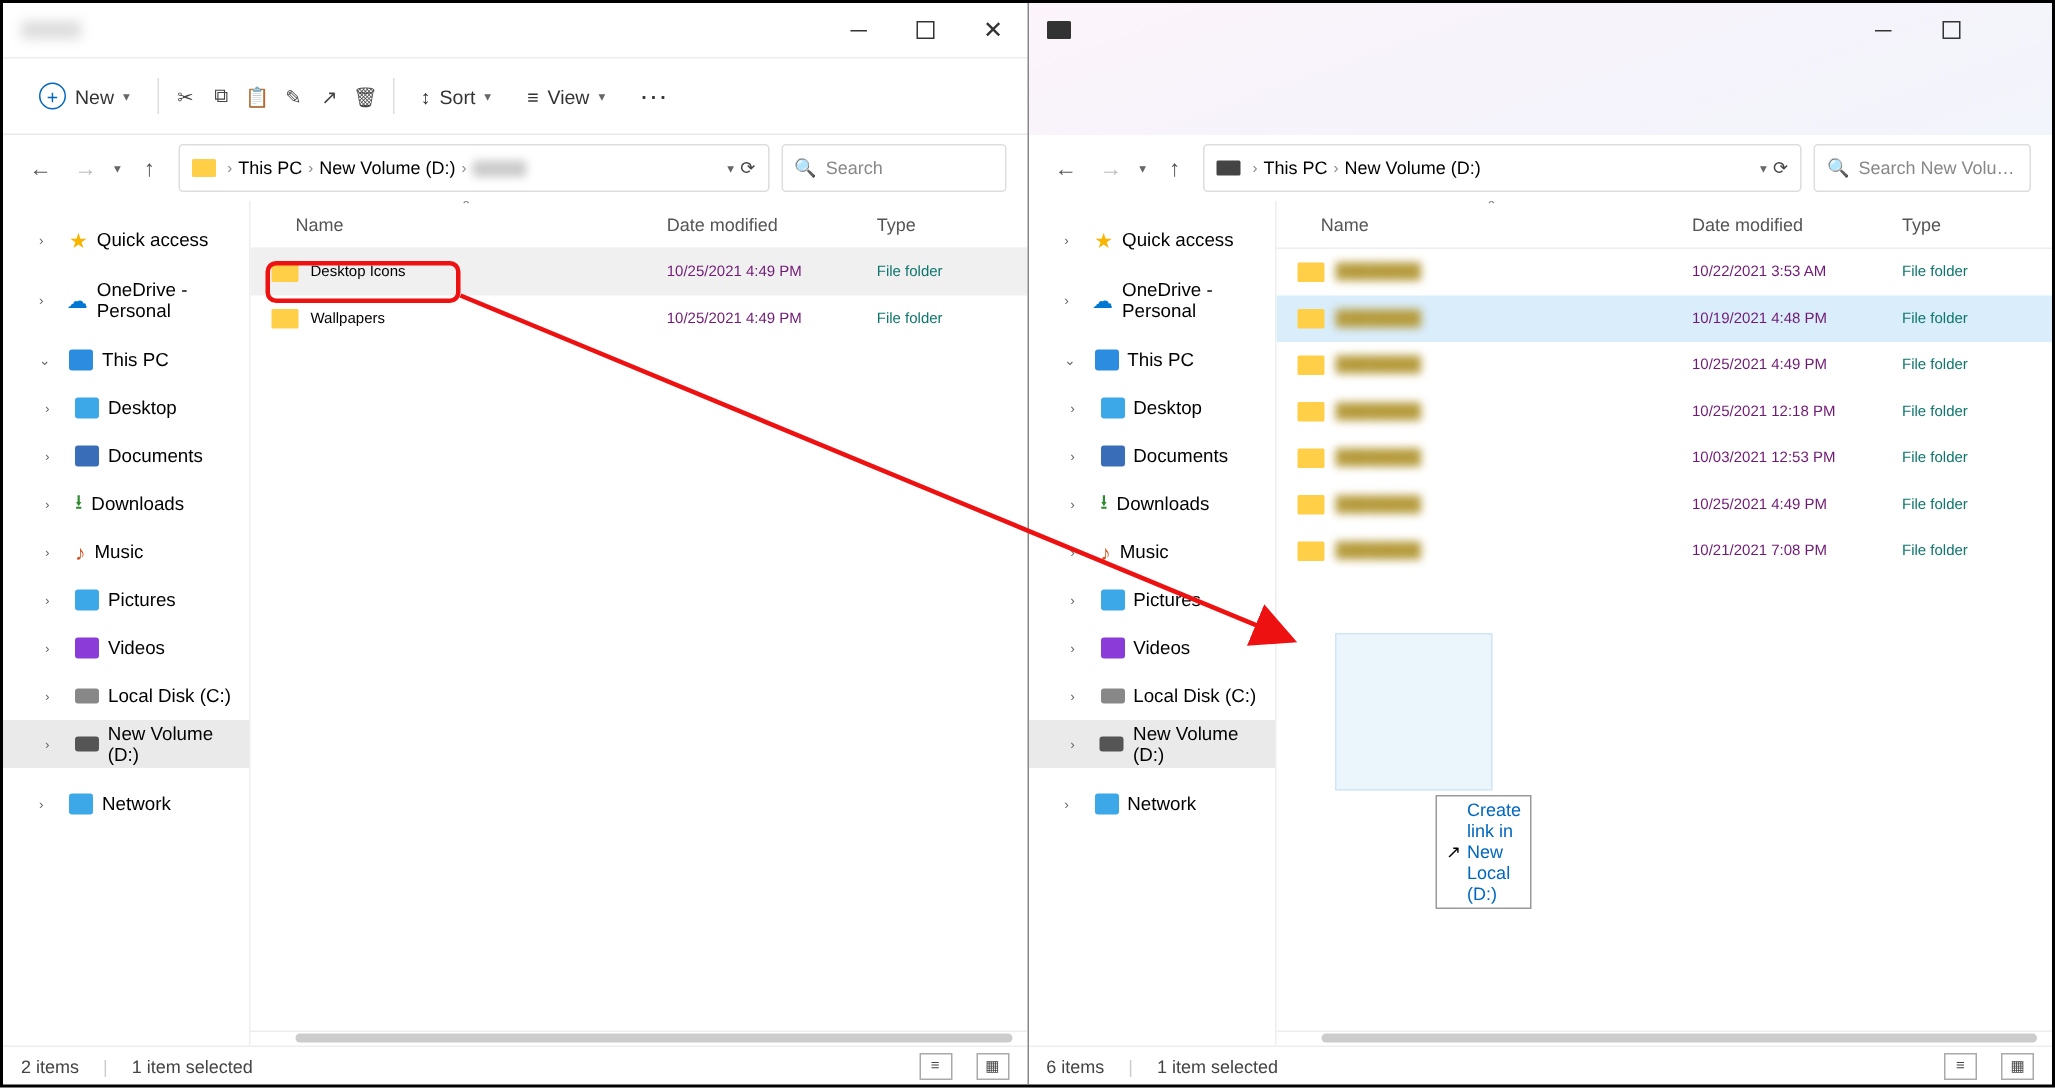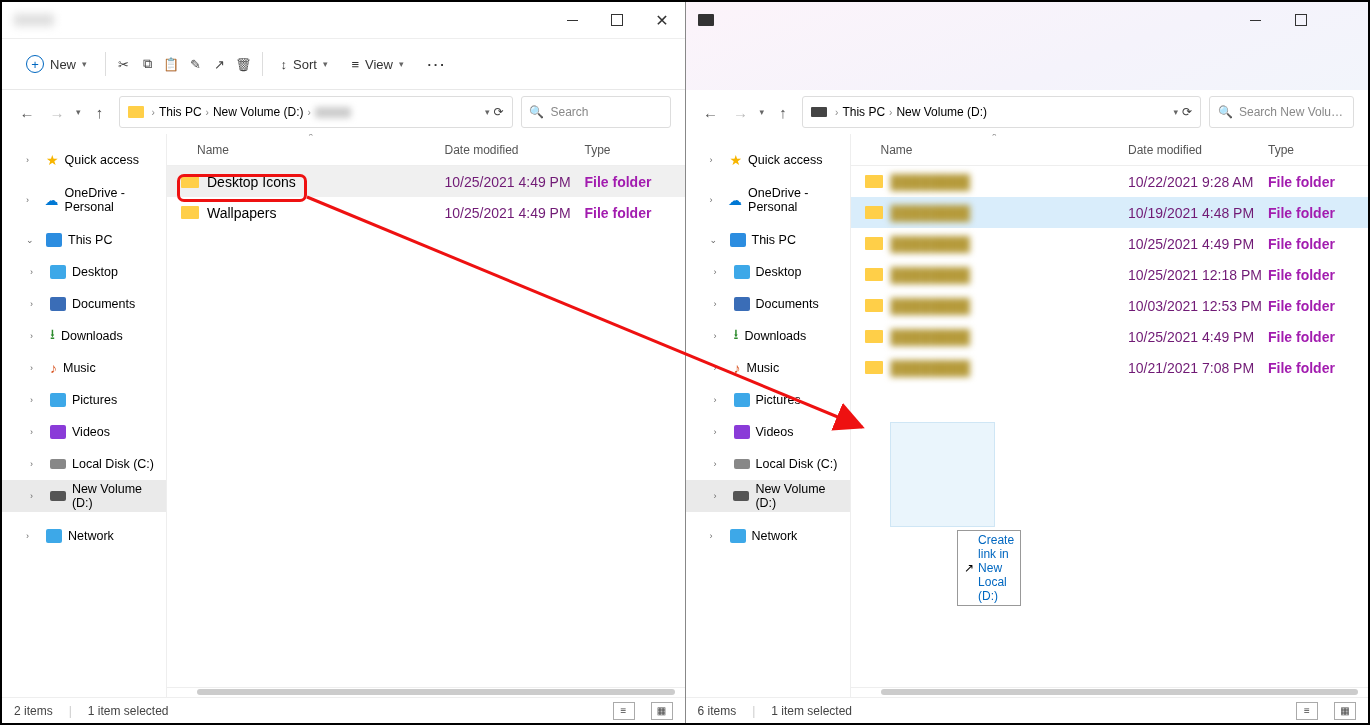--- a/index.html
+++ b/index.html
@@ -51,27 +51,27 @@
 .ico-disk { background: #888; height: 10px; }
 .ico-drive { background: #555; height: 10px; }
 .ico-net { background: #3da8e8; }
 .spacer-side { height: 8px; }
 .content { flex: 1; display: flex; flex-direction: column; position: relative; }
 .headers { height: 32px; display: flex; align-items: center; font-size: 12px; color: #555; border-bottom: 1px solid #eee; }
 .h-name { flex: 1; padding-left: 30px; }
 .h-date { width: 140px; }
 .h-type { width: 100px; }
 .sortcaret { position: absolute; left: 140px; top: -2px; font-size: 9px; color: #888; }
-.row { height: 31px; display: flex; align-items: center; font-size: 14px; }
+.row { height: 31px; display: flex; align-items: center; font-size: 10px; }
 .row.selected { background: #d9edfb; }
 .row.hover { background: #f0f0f0; }
 .r-name { flex: 1; padding-left: 14px; display: flex; align-items: center; gap: 8px; }
 .r-folder { width: 18px; height: 13px; background: #ffcf48; border-radius: 1px; }
 .r-date { width: 140px; color: #701a75; }
-.r-type { width: 100px; color: #a21caf; font-weight: bold; }
+.r-type { width: 100px; color: #0f766e; }
 .status { height: 26px; border-top: 1px solid #eee; display: flex; align-items: center; padding: 0 12px; font-size: 12px; color: #444; gap: 16px; }
 .status .flex { flex: 1; }
 .viewbtn { width: 22px; height: 18px; border: 1px solid #aaa; display: flex; align-items: center; justify-content: center; font-size: 10px; }
 .scroll-hint { height: 10px; border-top: 1px solid #eee; display: flex; }
 .scroll-hint .bar { height: 6px; background: #ccc; border-radius: 3px; margin: 1px 10px; flex: 1; margin-left: 30px; }
 .overlay { position: absolute; pointer-events: none; top: 0; left: 0; z-index: 500; }
 .redbox { position: absolute; border: 3px solid #e11; border-radius: 7px; }
 .arrow-svg { position: absolute; }
 .dropghost { position: absolute; width: 105px; height: 105px; background: #eaf5fc; border: 1px solid #cfe6f5; }
 .droptip { position: absolute; font-size: 12px; background: #fff; border: 1px solid #999; padding: 2px 6px; display: flex; align-items: center; gap: 4px; }
@@ -364,21 +364,21 @@
           <div class="h-name">Name</div>
           <div class="h-date">Date modified</div>
           <div class="h-type">Type</div>
         </div>
         <div id="right-rows">
             <div class="row">
               <div class="r-name">
                 <span class="r-folder"></span>
                 <span><span class="blur"><span>████████</span></span></span>
               </div>
-              <div class="r-date">10/22/2021 9:28 AM</div>
+              <div class="r-date">10/22/2021 3:53 AM</div>
               <div class="r-type">File folder</div>
             </div>
             <div class="row selected">
               <div class="r-name">
                 <span class="r-folder"></span>
                 <span><span class="blur"><span>████████</span></span></span>
               </div>
               <div class="r-date">10/19/2021 4:48 PM</div>
               <div class="r-type">File folder</div>
             </div>

